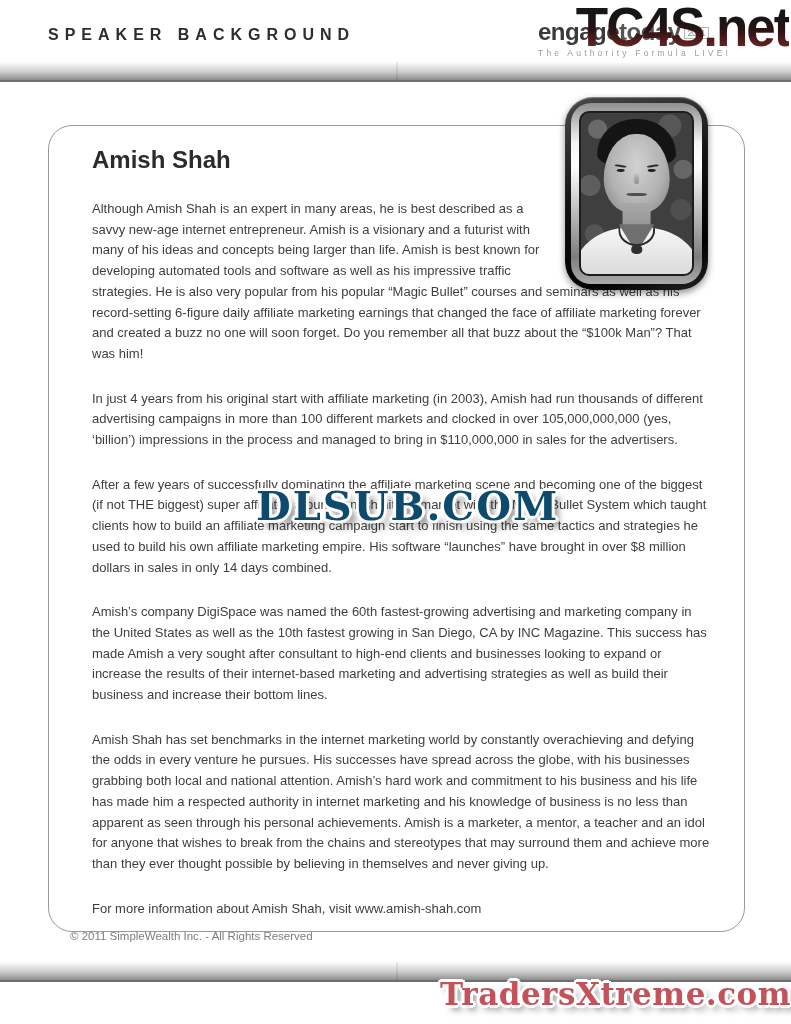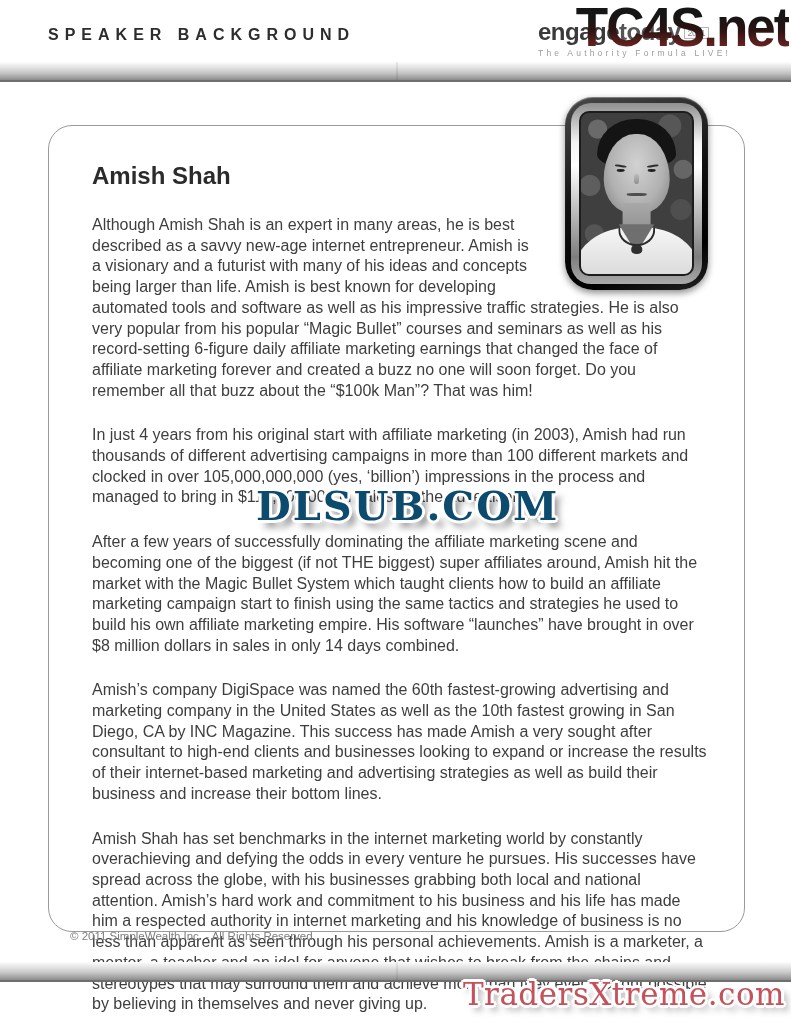--- a/index.html
+++ b/index.html
@@ -47,30 +47,30 @@
     content:""; position:absolute; left:396px; top:0; width:2px; height:100%;
     background:rgba(0,0,0,0.07);
   }
   .bar-top { top:62px; }
   .bar-bottom { top:962px; }
 
   
   .card {
     position:absolute; left:48px; top:125px; width:697px; height:807px;
     background:#fff; border:1px solid #9a9a9a; border-radius:24px;
-    padding:36px 34px 30px 43px;
+    padding:20px 34px 30px 43px;
     color:#3e3e3e;
   }
   .photo-spacer { float:right; width:168px; height:132px; }
   .card h1 {
     font-size:24px; font-weight:700; color:#2b2b2b; margin-bottom:25px;
     letter-spacing:0;
   }
   .card p {
-    font-size:16px; line-height:20.7px; margin-bottom:24px; color:#3e3e3e;
+    font-size:13px; line-height:20.7px; margin-bottom:24px; color:#3e3e3e;
   }
   .card p.more { margin-bottom:0; }
 
   
   .photo-outer {
     position:absolute; left:565px; top:97px; width:143px; height:193px;
     border-radius:28px; padding:6px;
     background:linear-gradient(160deg,#4a4a4a,#111 45%,#000 80%,#222);
     box-shadow:0 3px 7px rgba(0,0,0,0.45), inset 0 1px 1px rgba(255,255,255,0.35);
   }
@@ -137,22 +137,22 @@
   .wm-dlsub {
     position:absolute; left:256px; top:482px;
     font-family:"DejaVu Serif", serif; font-weight:700;
     font-size:40px; letter-spacing:2px; color:#0c4a6e;
     text-shadow:
       -3px 0 0 #fff, 3px 0 0 #fff, 0 -3px 0 #fff, 0 3px 0 #fff,
       -2px -2px 0 #fff, 2px -2px 0 #fff, -2px 2px 0 #fff, 2px 2px 0 #fff,
       6px 7px 7px rgba(40,40,40,0.55);
   }
   .wm-traders {
-    position:absolute; right:6px; top:976px;
-    font-family:"DejaVu Serif", serif; font-weight:400;
+    position:absolute; right:0; top:976px;
+    font-family:"DejaVu Serif", serif; font-weight:700;
     font-size:31px; letter-spacing:0.5px; color:#c4525b;
     text-shadow:
       -3px 0 0 #fff, 3px 0 0 #fff, 0 -3px 0 #fff, 0 3px 0 #fff,
       -2px -2px 0 #fff, 2px -2px 0 #fff, -2px 2px 0 #fff, 2px 2px 0 #fff,
       5px 5px 6px rgba(40,40,40,0.55);
   }
 
   
   .copyright {
     position:absolute; left:70px; top:930px;

